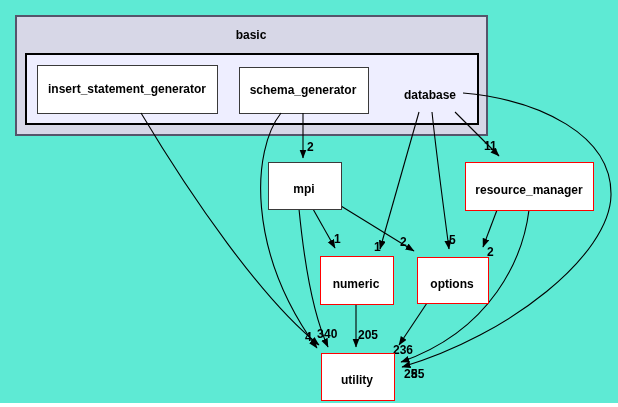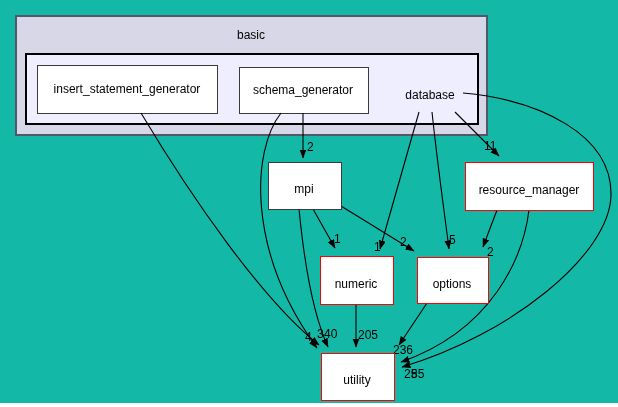--- a/index.html
+++ b/index.html
@@ -1,17 +1,17 @@
 <!DOCTYPE html>
 <html><head>
 <meta charset="utf-8">
 <style>
   html,body{margin:0;padding:0;background:#ffffff;}
-  .stage{position:relative;width:618px;height:403px;background:#14b8a6;overflow:hidden;
-         font-family:"Liberation Sans", sans-serif;}
+  .stage{position:relative;width:618px;height:403px;background:#5eead4;overflow:hidden;
+         font-family:"Liberation Sans", sans-serif;font-weight:bold;}
   svg{display:block;}
   text{fill:#000000;font-family:"Liberation Sans", sans-serif;font-size:12px;}
   .node-label{text-anchor:middle;}
   .edge-label{text-anchor:start;}
   .cluster-label{text-anchor:middle;}
   path.edge{fill:none;stroke-width:1.1px;}
   rect{shape-rendering:crispEdges;}
 </style>
 </head>
 <body>

